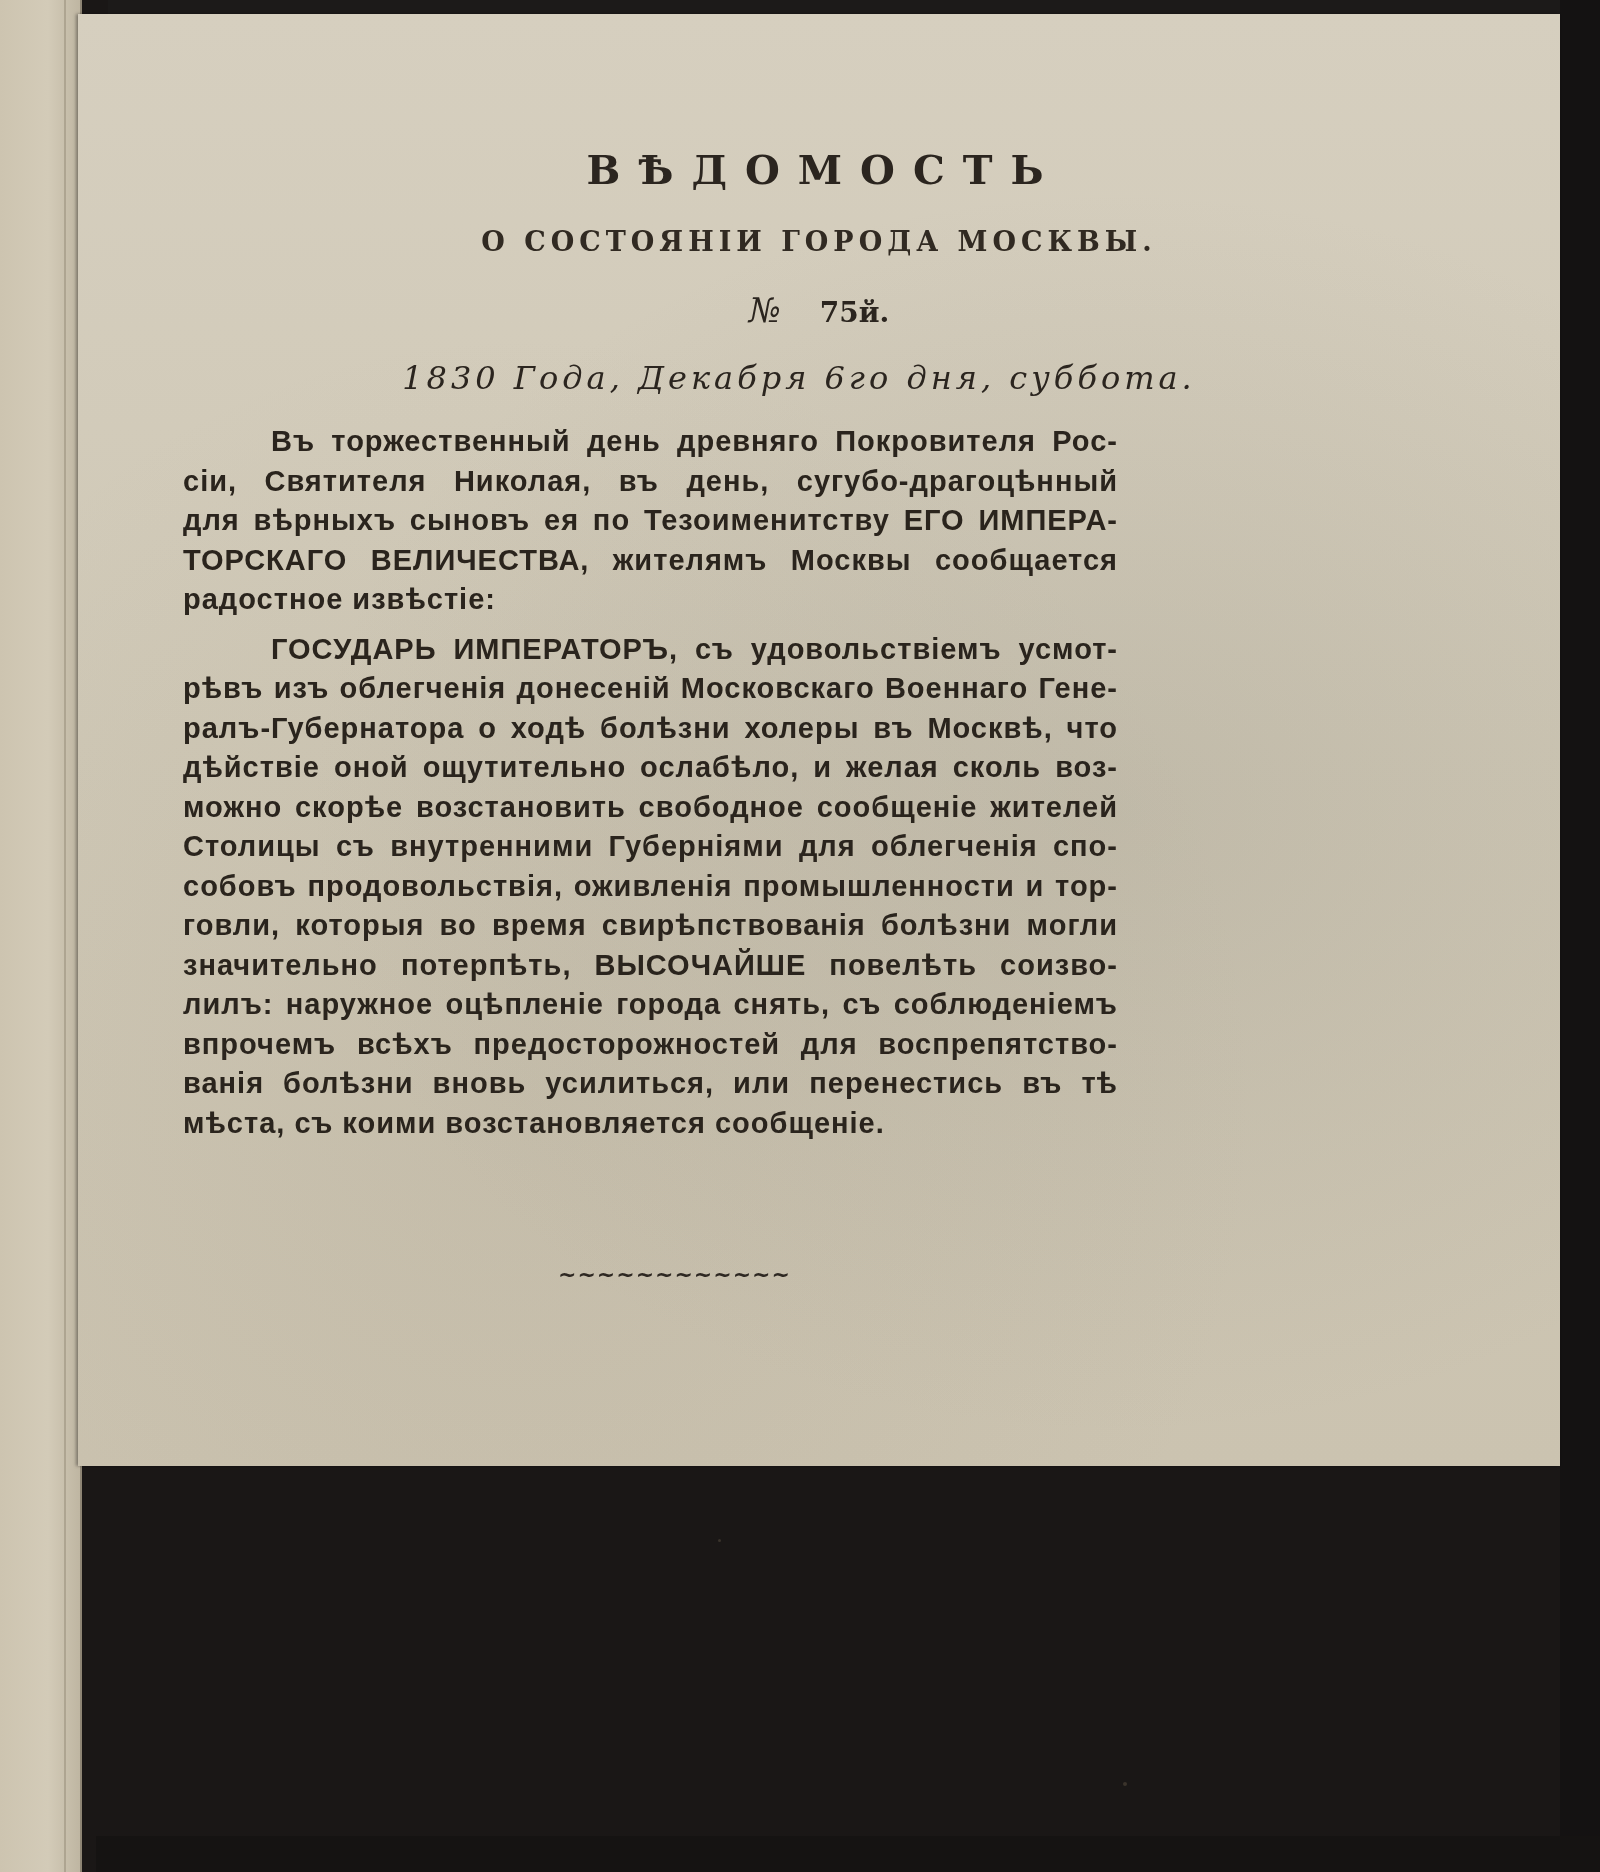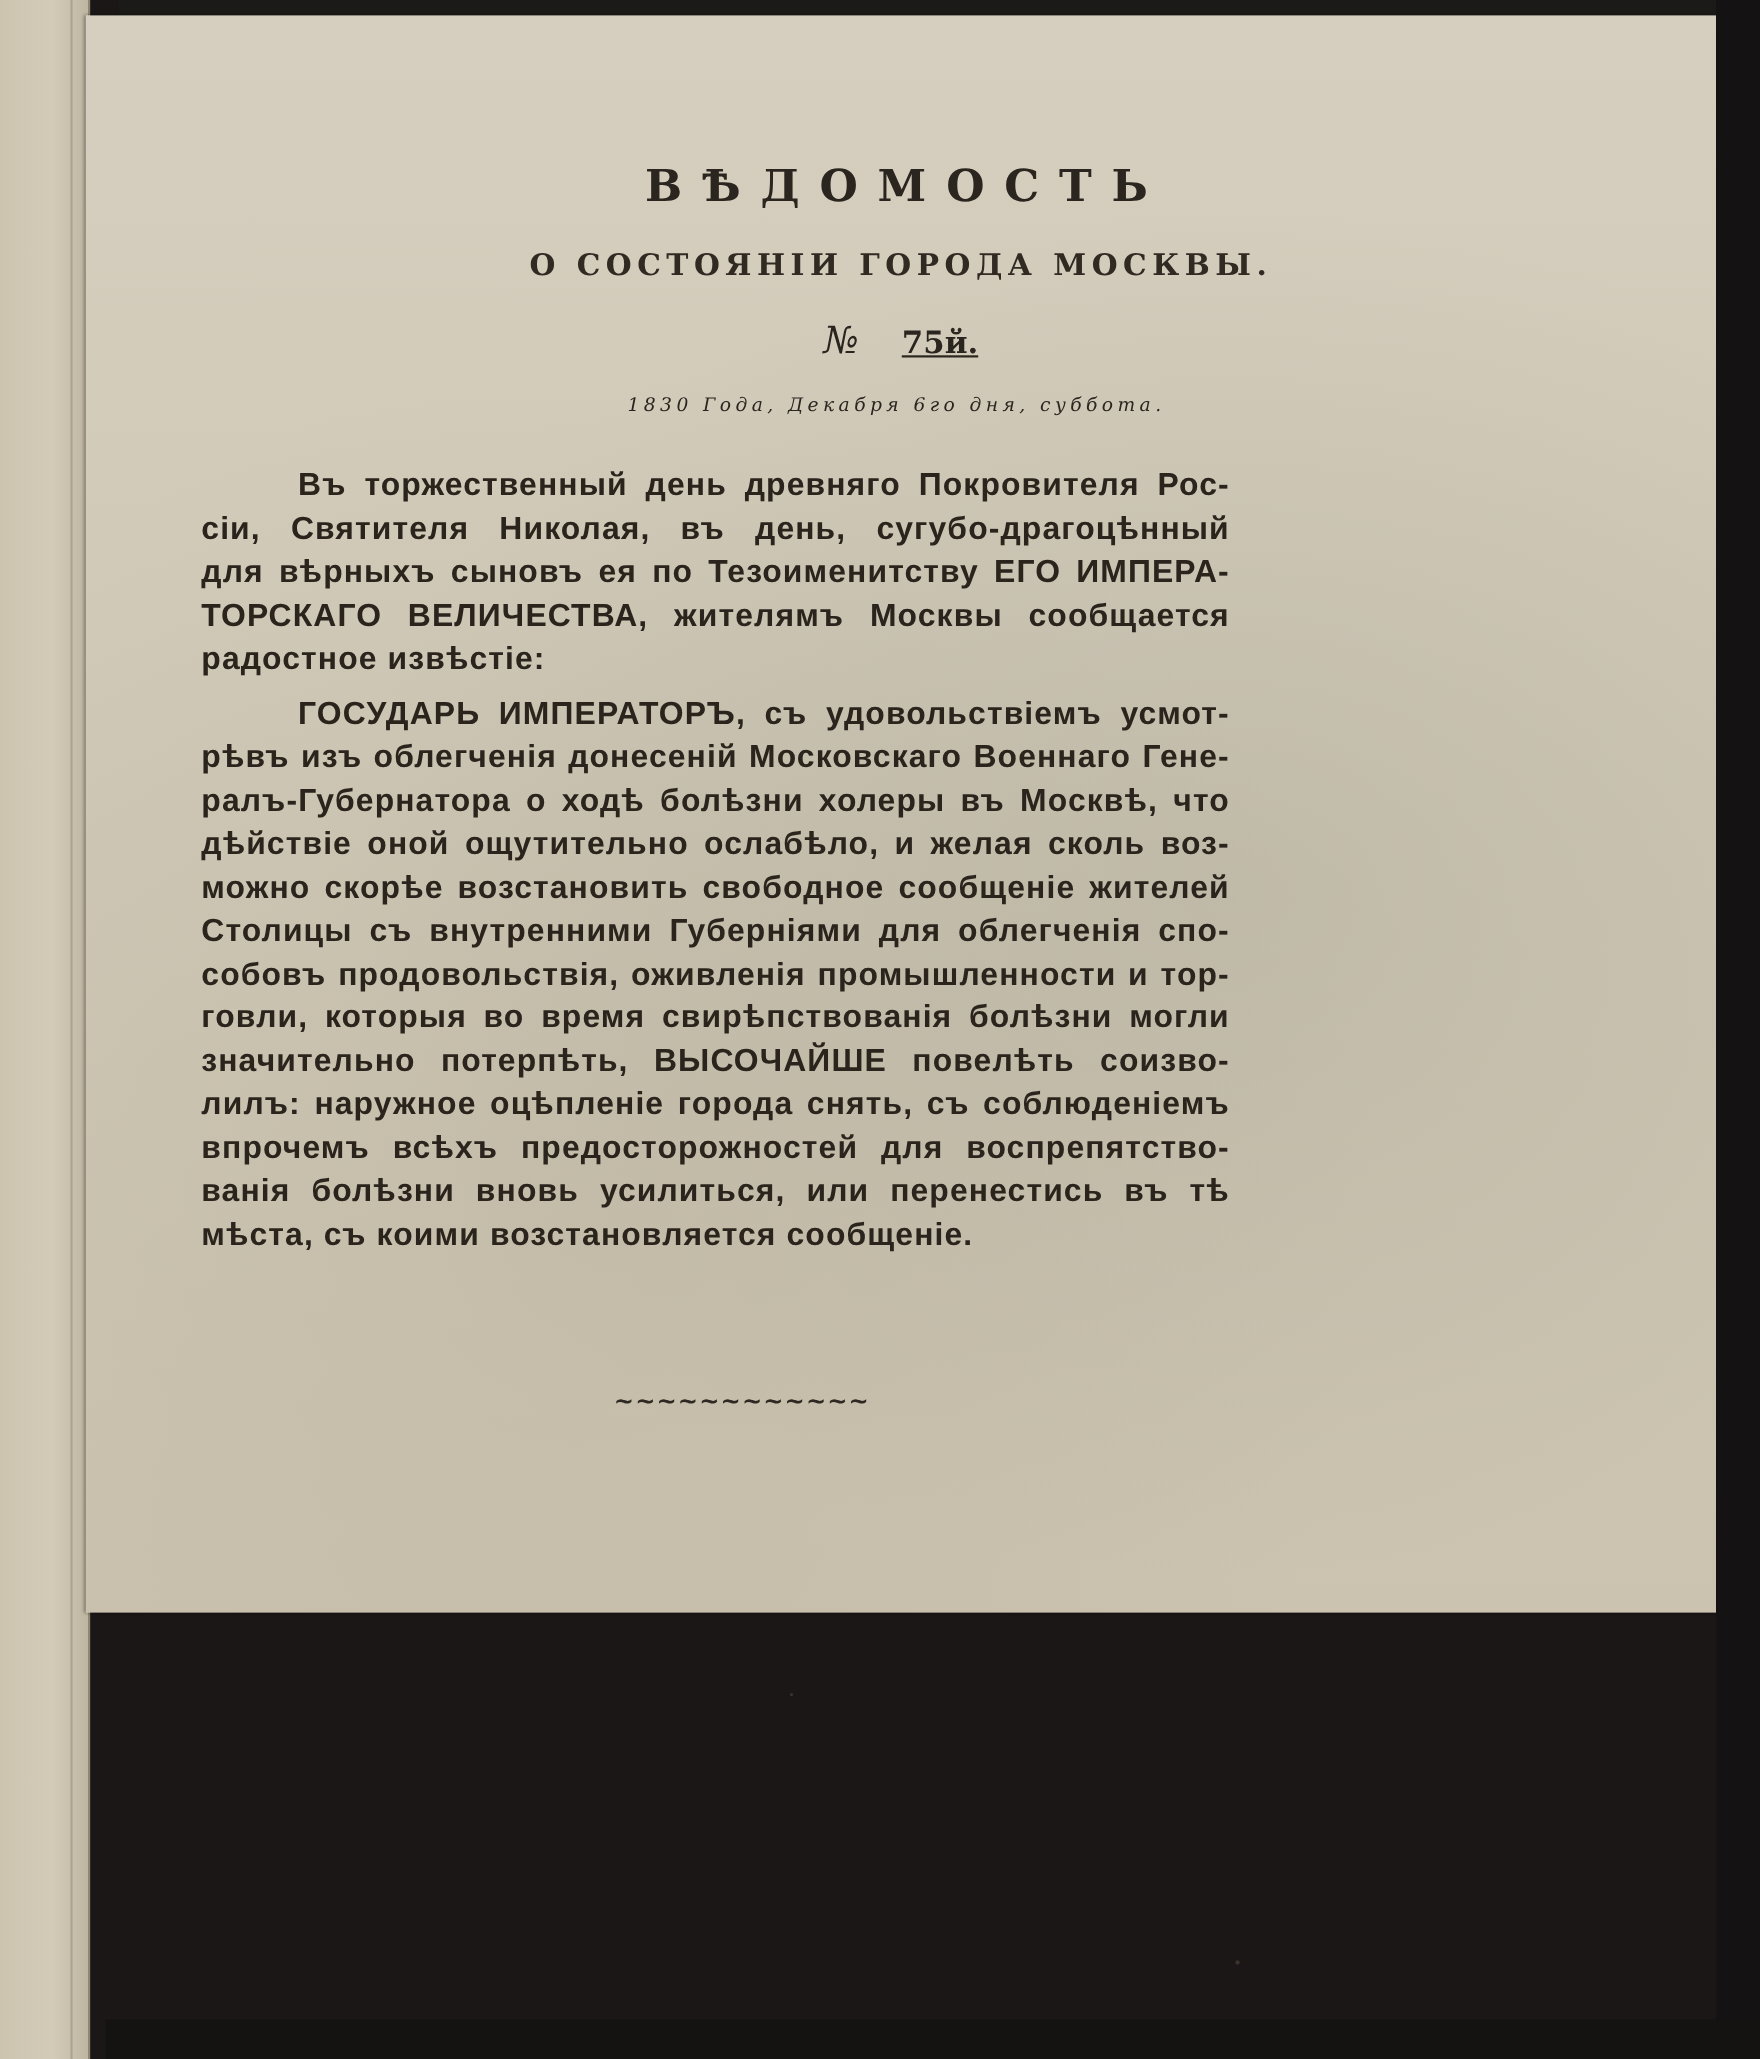--- a/index.html
+++ b/index.html
@@ -36,25 +36,25 @@
     }
     .subtitle {
       position: absolute; left: 0; width: 100%; top: 212px; text-align: center;
       font-size: 27px; letter-spacing: 5px; color: #312a22; font-weight: bold;
     }
     .number {
       position: absolute; left: 0; width: 100%; top: 276px; text-align: center;
       font-size: 28px; color: #2b251f;
     }
     .number .no { font-style: italic; font-size: 34px; margin-right: 30px; font-family: "DejaVu Serif", serif; }
-    .number .val { font-weight: bold; text-decoration: underline; }
+    .number .val { font-weight: bold; }
     .date {
       position: absolute; left: 0; width: 100%; top: 345px; text-align: center;
-      font-size: 17px; font-style: italic; letter-spacing: 4px; color: #2b251f;
-      padding-right: 40px; box-sizing: border-box; margin-left: 16px;
+      font-size: 32px; font-style: italic; letter-spacing: 4px; color: #2b251f;
+      padding-right: 40px; box-sizing: border-box;
     }
     .body {
       position: absolute; left: 105px; top: 408px; width: 935px;
       font-family: "Liberation Sans", "DejaVu Sans", sans-serif;
       font-size: 29px; line-height: 39.5px; color: #2a241d; font-weight: bold;
       letter-spacing: 1px;
     }
     .line { display: block; white-space: nowrap; text-align: justify; text-align-last: justify; }
     .line.indent { padding-left: 88px; }
     .line.last { text-align-last: left; }

